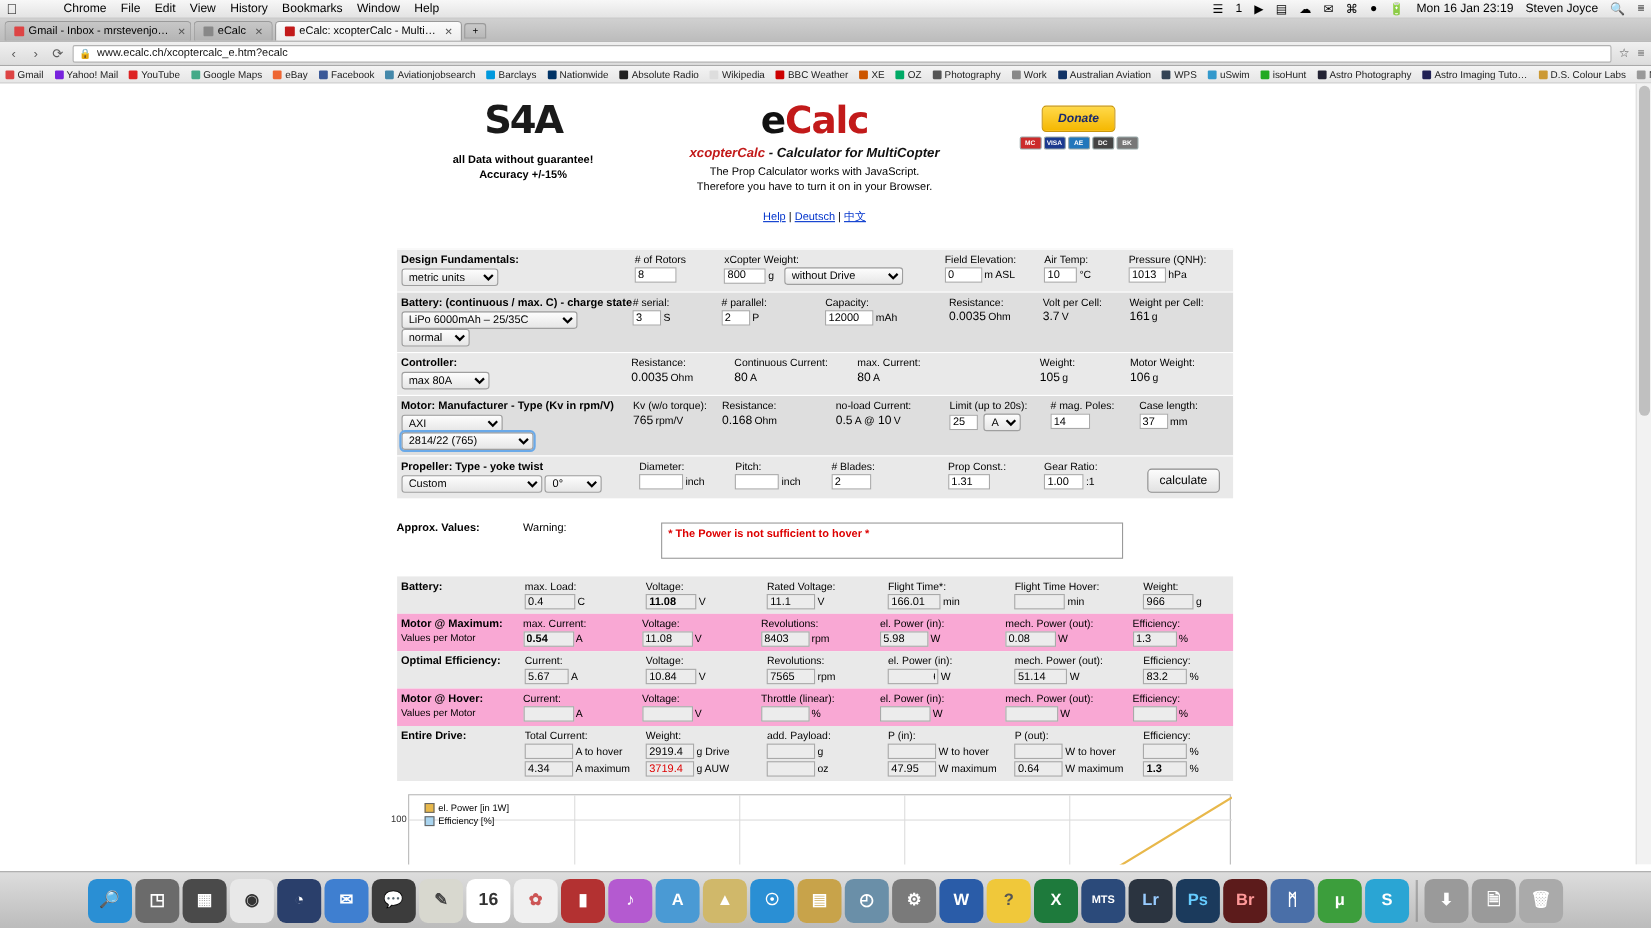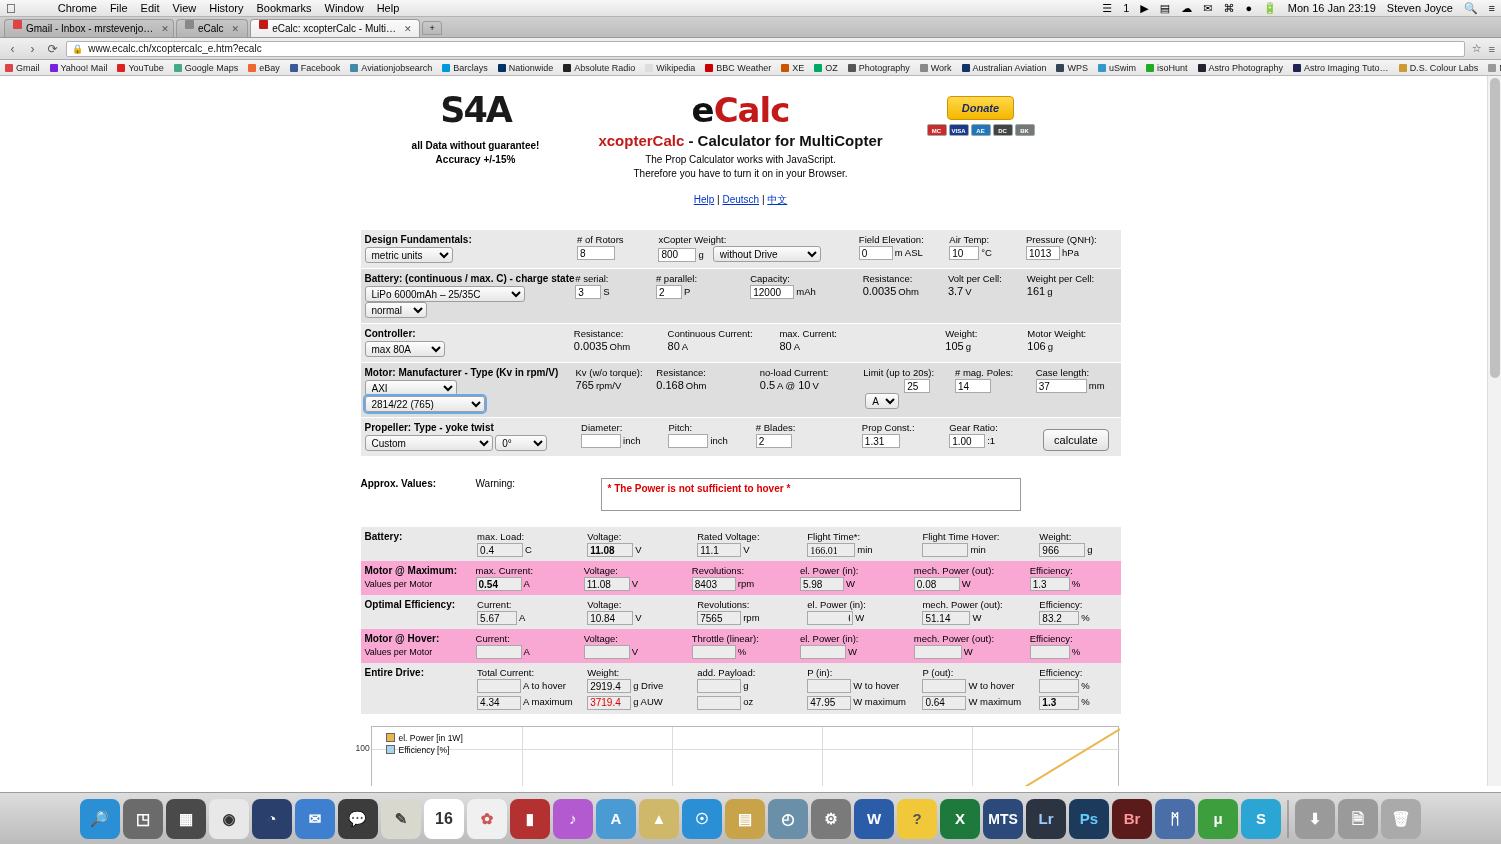--- a/index.html
+++ b/index.html
@@ -26,21 +26,21 @@
   .tabstrip {
     height:21px; background:linear-gradient(#d0d0d0,#bcbcbc);
     display:flex; align-items:flex-end; padding-left:4px;
     border-bottom:1px solid #9a9a9a;
   }
   .tab {
     height:18px; line-height:18px; padding:0 8px; margin-right:2px;
     font-size:10px; border:1px solid #9a9a9a; border-bottom:none;
     border-radius:4px 4px 0 0; background:linear-gradient(#c7c7c7,#b4b4b4);
     max-width:170px; overflow:hidden; white-space:nowrap; text-overflow:ellipsis;
-    display:flex; gap:4px;
+    display:flex; align-items:center; gap:4px;
   }
   .tab.active { background:linear-gradient(#fbfbfb,#ededed); }
   .tab .fav { width:9px; height:9px; border-radius:1px; flex:none; }
   .tab .x { margin-left:4px; color:#555; font-size:9px; }
   .tab-newbtn { width:20px; height:14px; margin-bottom:2px;
     background:linear-gradient(#c9c9c9,#b8b8b8); border:1px solid #9a9a9a;
     border-radius:3px 3px 0 0; font-size:9px; text-align:center; line-height:13px; }
 
   
   .toolbar {
@@ -90,21 +90,21 @@
     font-family:"DejaVu Sans", sans-serif; font-weight:bold; font-size:35px;
     letter-spacing:-2px; color:#1a1a1a;
   }
   .logo-left .sub { font-size:10px; font-weight:bold; margin-top:9px; line-height:1.35; }
   .logo-mid { width:300px; text-align:center; }
   .ecalc {
     font-size:34px; font-weight:bold; color:#c21a1a;
     font-family:"DejaVu Sans", sans-serif; letter-spacing:-1px;
   }
   .ecalc .blk { color:#111; }
-  .xc { font-size:15px; font-weight:bold; color:#c21a1a; margin-top:2px; }
+  .xc { font-size:12px; font-weight:bold; color:#c21a1a; margin-top:2px;font-style:italic; }
   .xc .b { color:#111; }
   .mid-note { font-size:10px; margin-top:4px; line-height:1.35; }
   .links { font-size:10px; margin-top:13px; }
   .links a { color:#0033cc; text-decoration:underline; }
   .logo-right { width:180px; text-align:center; padding-top:6px; }
   .donate {
     display:inline-block; background:linear-gradient(#ffd94a,#f5b700);
     border:1px solid #c9960a; border-radius:4px; color:#1a2a6c;
     font-size:11px; font-weight:bold; font-style:italic; padding:5px 14px;
   }
@@ -508,32 +508,32 @@
           <span class="fieldlabel">Resistance:</span>
           <span>0.168</span><span class="unit">Ohm</span>
         </div>
         <div class="cell" style="width:105px">
           <span class="fieldlabel">no-load Current:</span>
           <span>0.5</span><span class="unit">A @</span>
           <span>10</span><span class="unit">V</span>
         </div>
         <div class="cell" style="width:92px">
           <span class="fieldlabel">Limit (up to 20s):</span>
-          <input class="tf" style="width: 26px; margin-left: 41px;" value="25">
+          <input class="tf" style="width: 26px;" value="25">
           <select class="sel" style="width:34px;margin-left:2px">
             <option>A</option>
           </select>
         </div>
         <div class="cell" style="width:80px">
           <span class="fieldlabel"># mag. Poles:</span>
           <input class="tf" style="width: 36px;" value="14">
         </div>
         <div class="cell" style="width:80px">
           <span class="fieldlabel">Case length:</span>
-          <input class="tf" style="width: 51px;" value="37"><span class="unit">mm</span>
+          <input class="tf" style="width: 26px;" value="37"><span class="unit">mm</span>
         </div>
       </div>
     </div>
 
     <div class="grp">
       <div class="row">
         <div class="lblcell" style="width:232px">
           <span class="lbl">Propeller: Type - yoke twist</span>
           <select class="sel" style="width:128px;margin-top:2px">
             <option>Custom</option>
@@ -580,21 +580,21 @@
         <span>* The Power is not sufficient to hover *</span>
       </div>
     </div>
     <div style="height:16px"></div>
 
     <div class="resrow z0">
       <div class="resname"><span>Battery:</span></div>
       <div class="rescell" style="width:112px"><span class="fieldlabel">max. Load:</span><input class="tf ro" style="width: 46px;" value="0.4"><span class="unit">C</span></div>
       <div class="rescell" style="width:112px"><span class="fieldlabel">Voltage:</span><input class="tf ro" style="width: 46px; font-weight: bold;" value="11.08"><span class="unit">V</span></div>
       <div class="rescell" style="width:112px"><span class="fieldlabel">Rated Voltage:</span><input class="tf ro" style="width: 44px;" value="11.1"><span class="unit">V</span></div>
-      <div class="rescell" style="width:118px"><span class="fieldlabel">Flight Time*:</span><input class="tf ro" style="width: 48px; font-family: Liberation Serif, serif;" value="166.01"><span class="unit">min</span></div>
+      <div class="rescell" style="width:118px"><span class="fieldlabel">Flight Time*:</span><input class="tf ro" style="width: 48px;" value="166.01"><span class="unit">min</span></div>
       <div class="rescell" style="width:120px"><span class="fieldlabel">Flight Time Hover:</span><input class="tf ro" style="width: 46px;" value=""><span class="unit">min</span></div>
       <div class="rescell" style="width:90px"><span class="fieldlabel">Weight:</span><input class="tf ro" style="width: 46px;" value="966"><span class="unit">g</span></div>
     </div>
 
     <div class="resrow z1">
       <div class="resname"><span>Motor @ Maximum:</span><br><span class="sm">Values per Motor</span></div>
       <div class="rescell" style="width:112px"><span class="fieldlabel">max. Current:</span><input class="tf ro" style="width: 46px; font-weight: bold;" value="0.54"><span class="unit">A</span></div>
       <div class="rescell" style="width:112px"><span class="fieldlabel">Voltage:</span><input class="tf ro" style="width: 46px;" value="11.08"><span class="unit">V</span></div>
       <div class="rescell" style="width:112px"><span class="fieldlabel">Revolutions:</span><input class="tf ro" style="width: 44px;" value="8403"><span class="unit">rpm</span></div>
       <div class="rescell" style="width:118px"><span class="fieldlabel">el. Power (in):</span><input class="tf ro" style="width: 44px;" value="5.98"><span class="unit">W</span></div>
@@ -751,21 +751,21 @@
     </div>
   <div class="dockicon" style="background:#2a5ca8">
       <span>W</span>
     </div>
   <div class="dockicon" style="background:#f0c83a;color:#555">
       <span>?</span>
     </div>
   <div class="dockicon" style="background:#1e7a3c">
       <span>X</span>
     </div>
-  <div class="dockicon" style="background:#2b4a7a;font-size:14px">
+  <div class="dockicon" style="background:#2b4a7a;font-size:10px">
       <span>MTS</span>
     </div>
   <div class="dockicon" style="background:#2b3440;color:#9cf">
       <span>Lr</span>
     </div>
   <div class="dockicon" style="background:#1b3a5c;color:#6cf">
       <span>Ps</span>
     </div>
   <div class="dockicon" style="background:#5c1b1b;color:#f99">
       <span>Br</span>

